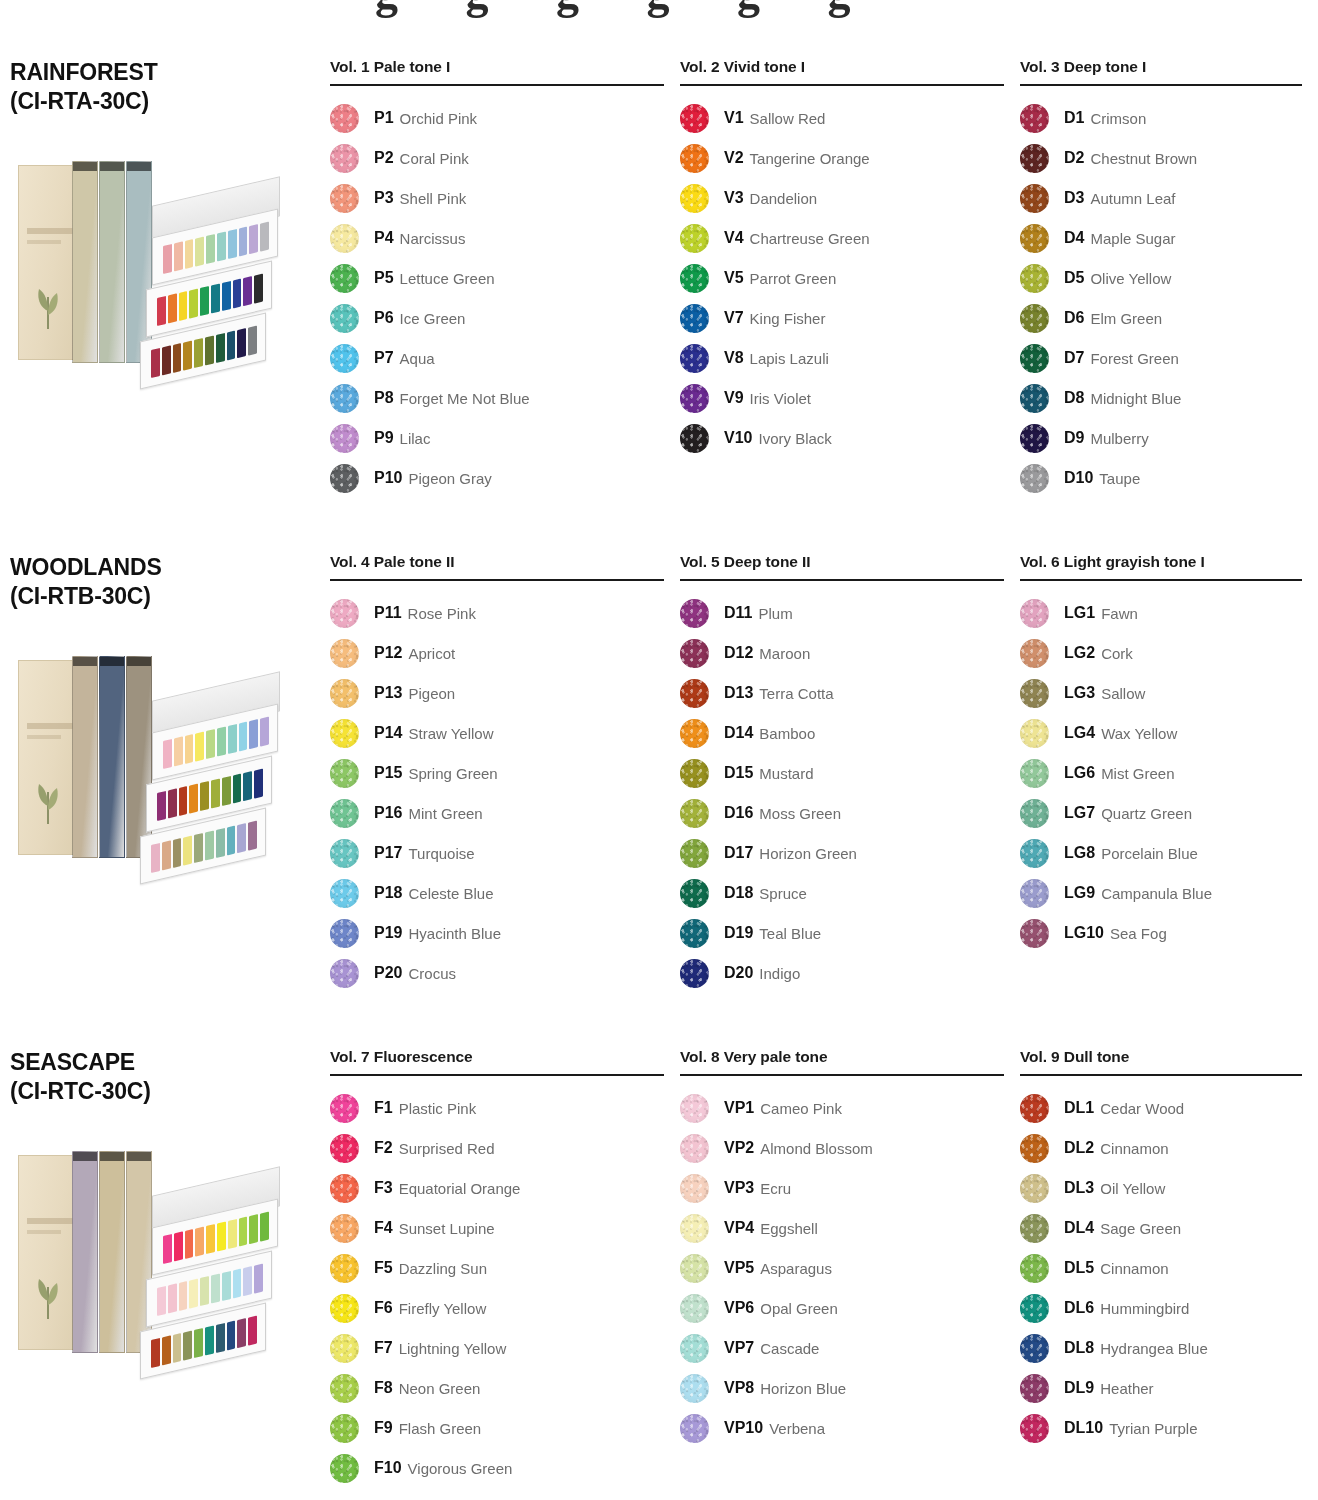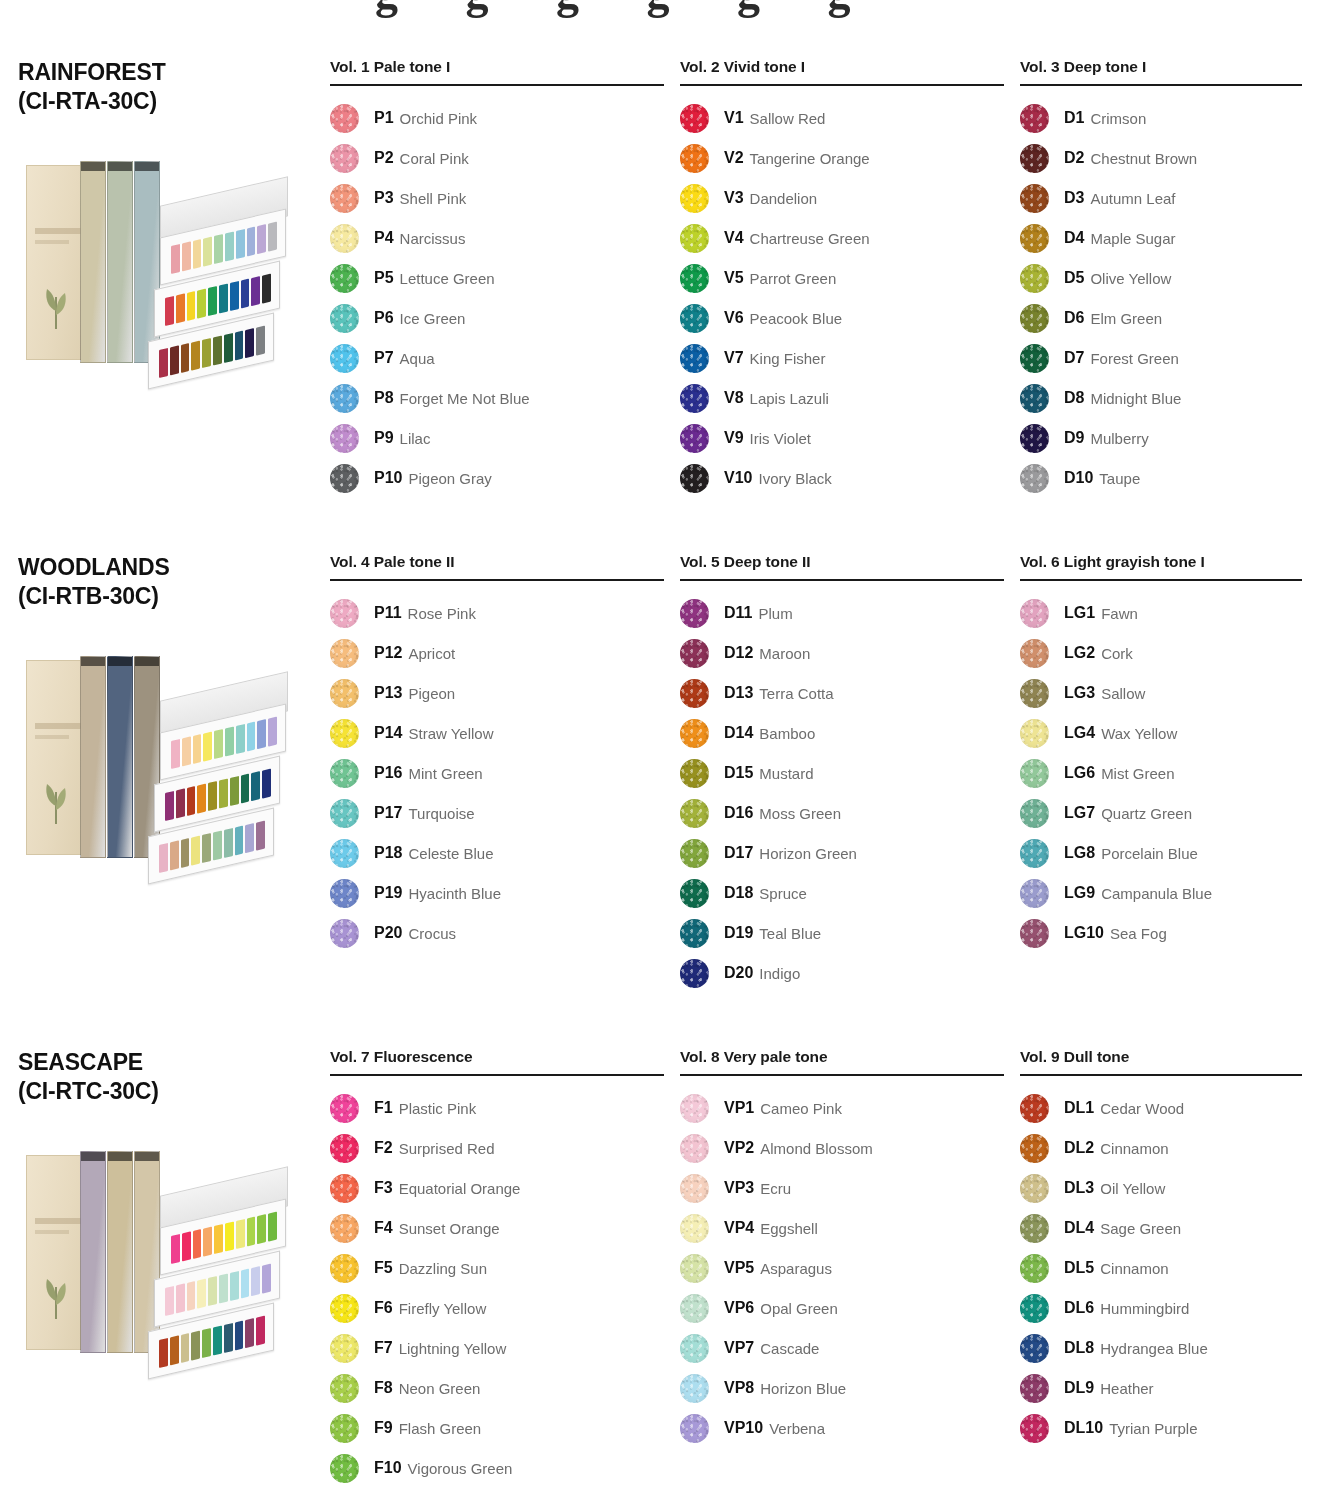--- a/index.html
+++ b/index.html
@@ -41,21 +41,21 @@
     width: 1318px;
     height: 1500px;
     display: grid;
     grid-template-columns: 330px 350px 340px 298px;
     grid-template-rows: 495px 495px 510px;
     padding-top: 58px;
   }
 
   
   .brand-cell {
-    padding-left: 18px;
+    padding-left: 10px;
     padding-right: 14px;
   }
   .brand-title {
     font-size: 23px;
     font-weight: 700;
     line-height: 1.28;
     letter-spacing: -0.2px;
     color: #111;
     white-space: pre-line;
   }
@@ -372,25 +372,20 @@
           <span class="swatch" style="background: rgb(189, 210, 42);"></span>
           <span class="code">V4</span>
           <span class="cname">Chartreuse Green</span>
         </li>
         <li class="swatch-row">
           <span class="swatch" style="background: rgb(15, 154, 74);"></span>
           <span class="code">V5</span>
           <span class="cname">Parrot Green</span>
         </li>
         <li class="swatch-row">
-          <span class="swatch" style="background: rgb(16, 128, 138);"></span>
-          <span class="code">V6</span>
-          <span class="cname">Peacook Blue</span>
-        </li>
-        <li class="swatch-row">
           <span class="swatch" style="background: rgb(11, 95, 164);"></span>
           <span class="code">V7</span>
           <span class="cname">King Fisher</span>
         </li>
         <li class="swatch-row">
           <span class="swatch" style="background: rgb(42, 47, 143);"></span>
           <span class="code">V8</span>
           <span class="cname">Lapis Lazuli</span>
         </li>
         <li class="swatch-row">
@@ -541,20 +536,25 @@
           <span class="swatch" style="background: rgb(243, 192, 107);"></span>
           <span class="code">P13</span>
           <span class="cname">Pigeon</span>
         </li>
         <li class="swatch-row">
           <span class="swatch" style="background: rgb(246, 227, 53);"></span>
           <span class="code">P14</span>
           <span class="cname">Straw Yellow</span>
         </li>
         <li class="swatch-row">
+          <span class="swatch" style="background: rgb(141, 199, 101);"></span>
+          <span class="code">P15</span>
+          <span class="cname">Spring Green</span>
+        </li>
+        <li class="swatch-row">
           <span class="swatch" style="background: rgb(112, 196, 147);"></span>
           <span class="code">P16</span>
           <span class="cname">Mint Green</span>
         </li>
         <li class="swatch-row">
           <span class="swatch" style="background: rgb(104, 198, 194);"></span>
           <span class="code">P17</span>
           <span class="cname">Turquoise</span>
         </li>
         <li class="swatch-row">
@@ -758,21 +758,21 @@
           <span class="cname">Surprised Red</span>
         </li>
         <li class="swatch-row">
           <span class="swatch" style="background: rgb(244, 102, 74);"></span>
           <span class="code">F3</span>
           <span class="cname">Equatorial Orange</span>
         </li>
         <li class="swatch-row">
           <span class="swatch" style="background: rgb(248, 167, 100);"></span>
           <span class="code">F4</span>
-          <span class="cname">Sunset Orange</span>
+          <span class="cname">Sunset Lupine</span>
         </li>
         <li class="swatch-row">
           <span class="swatch" style="background: rgb(248, 195, 46);"></span>
           <span class="code">F5</span>
           <span class="cname">Dazzling Sun</span>
         </li>
         <li class="swatch-row">
           <span class="swatch" style="background: rgb(247, 230, 23);"></span>
           <span class="code">F6</span>
           <span class="cname">Firefly Yellow</span>

